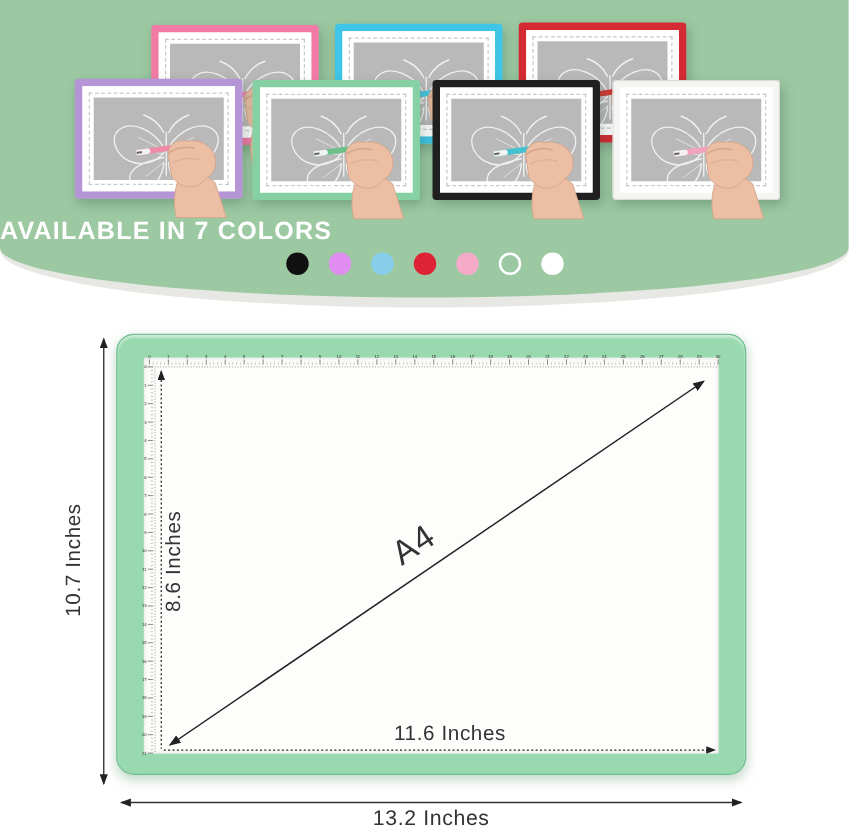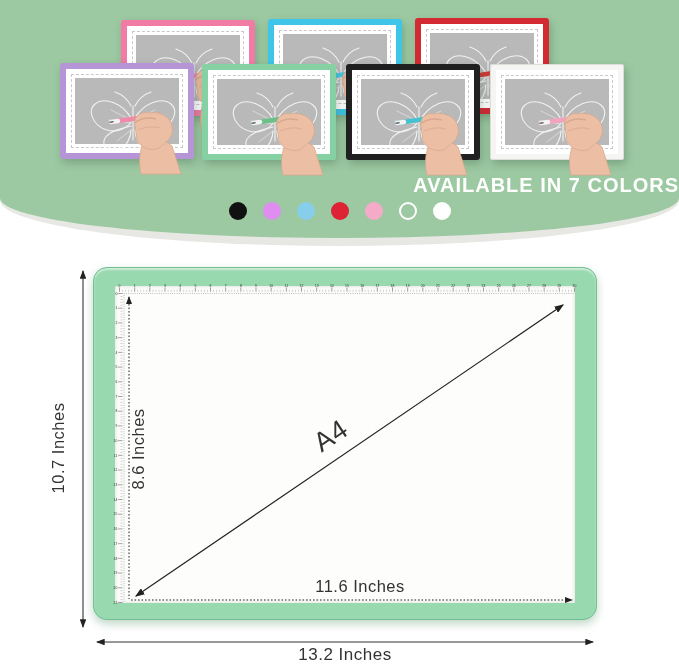--- a/index.html
+++ b/index.html
@@ -27,21 +27,21 @@
   }
   .t-bezel{
     width:100%;height:100%;box-sizing:border-box;border:9px solid #ffffff;
     outline:1px dashed #c9c9c9;outline-offset:-6px;position:relative;background:#fff;
   }
   .t-screen{
     position:absolute;inset:0;background:#b9b9b9;overflow:visible;
   }
   .t-screen svg{position:absolute;left:0;top:0;overflow:visible}
   .hero-title{
-    position:absolute;left:0;right:0;top:174px;text-align:right;z-index:3;
+    position:absolute;left:0;right:0;top:174px;text-align:left;z-index:3;
     color:#ffffff;font-size:20px;font-weight:600;letter-spacing:1px;
   }
   .swatch-row{
     position:absolute;left:0;right:0;top:202px;z-index:3;
     display:flex;justify-content:center;gap:16px;
   }
   .swatch{width:18px;height:18px;border-radius:50%;box-sizing:border-box;}
   
   .pad{
     position:absolute;left:93px;top:267px;width:504px;height:353px;box-sizing:border-box;

